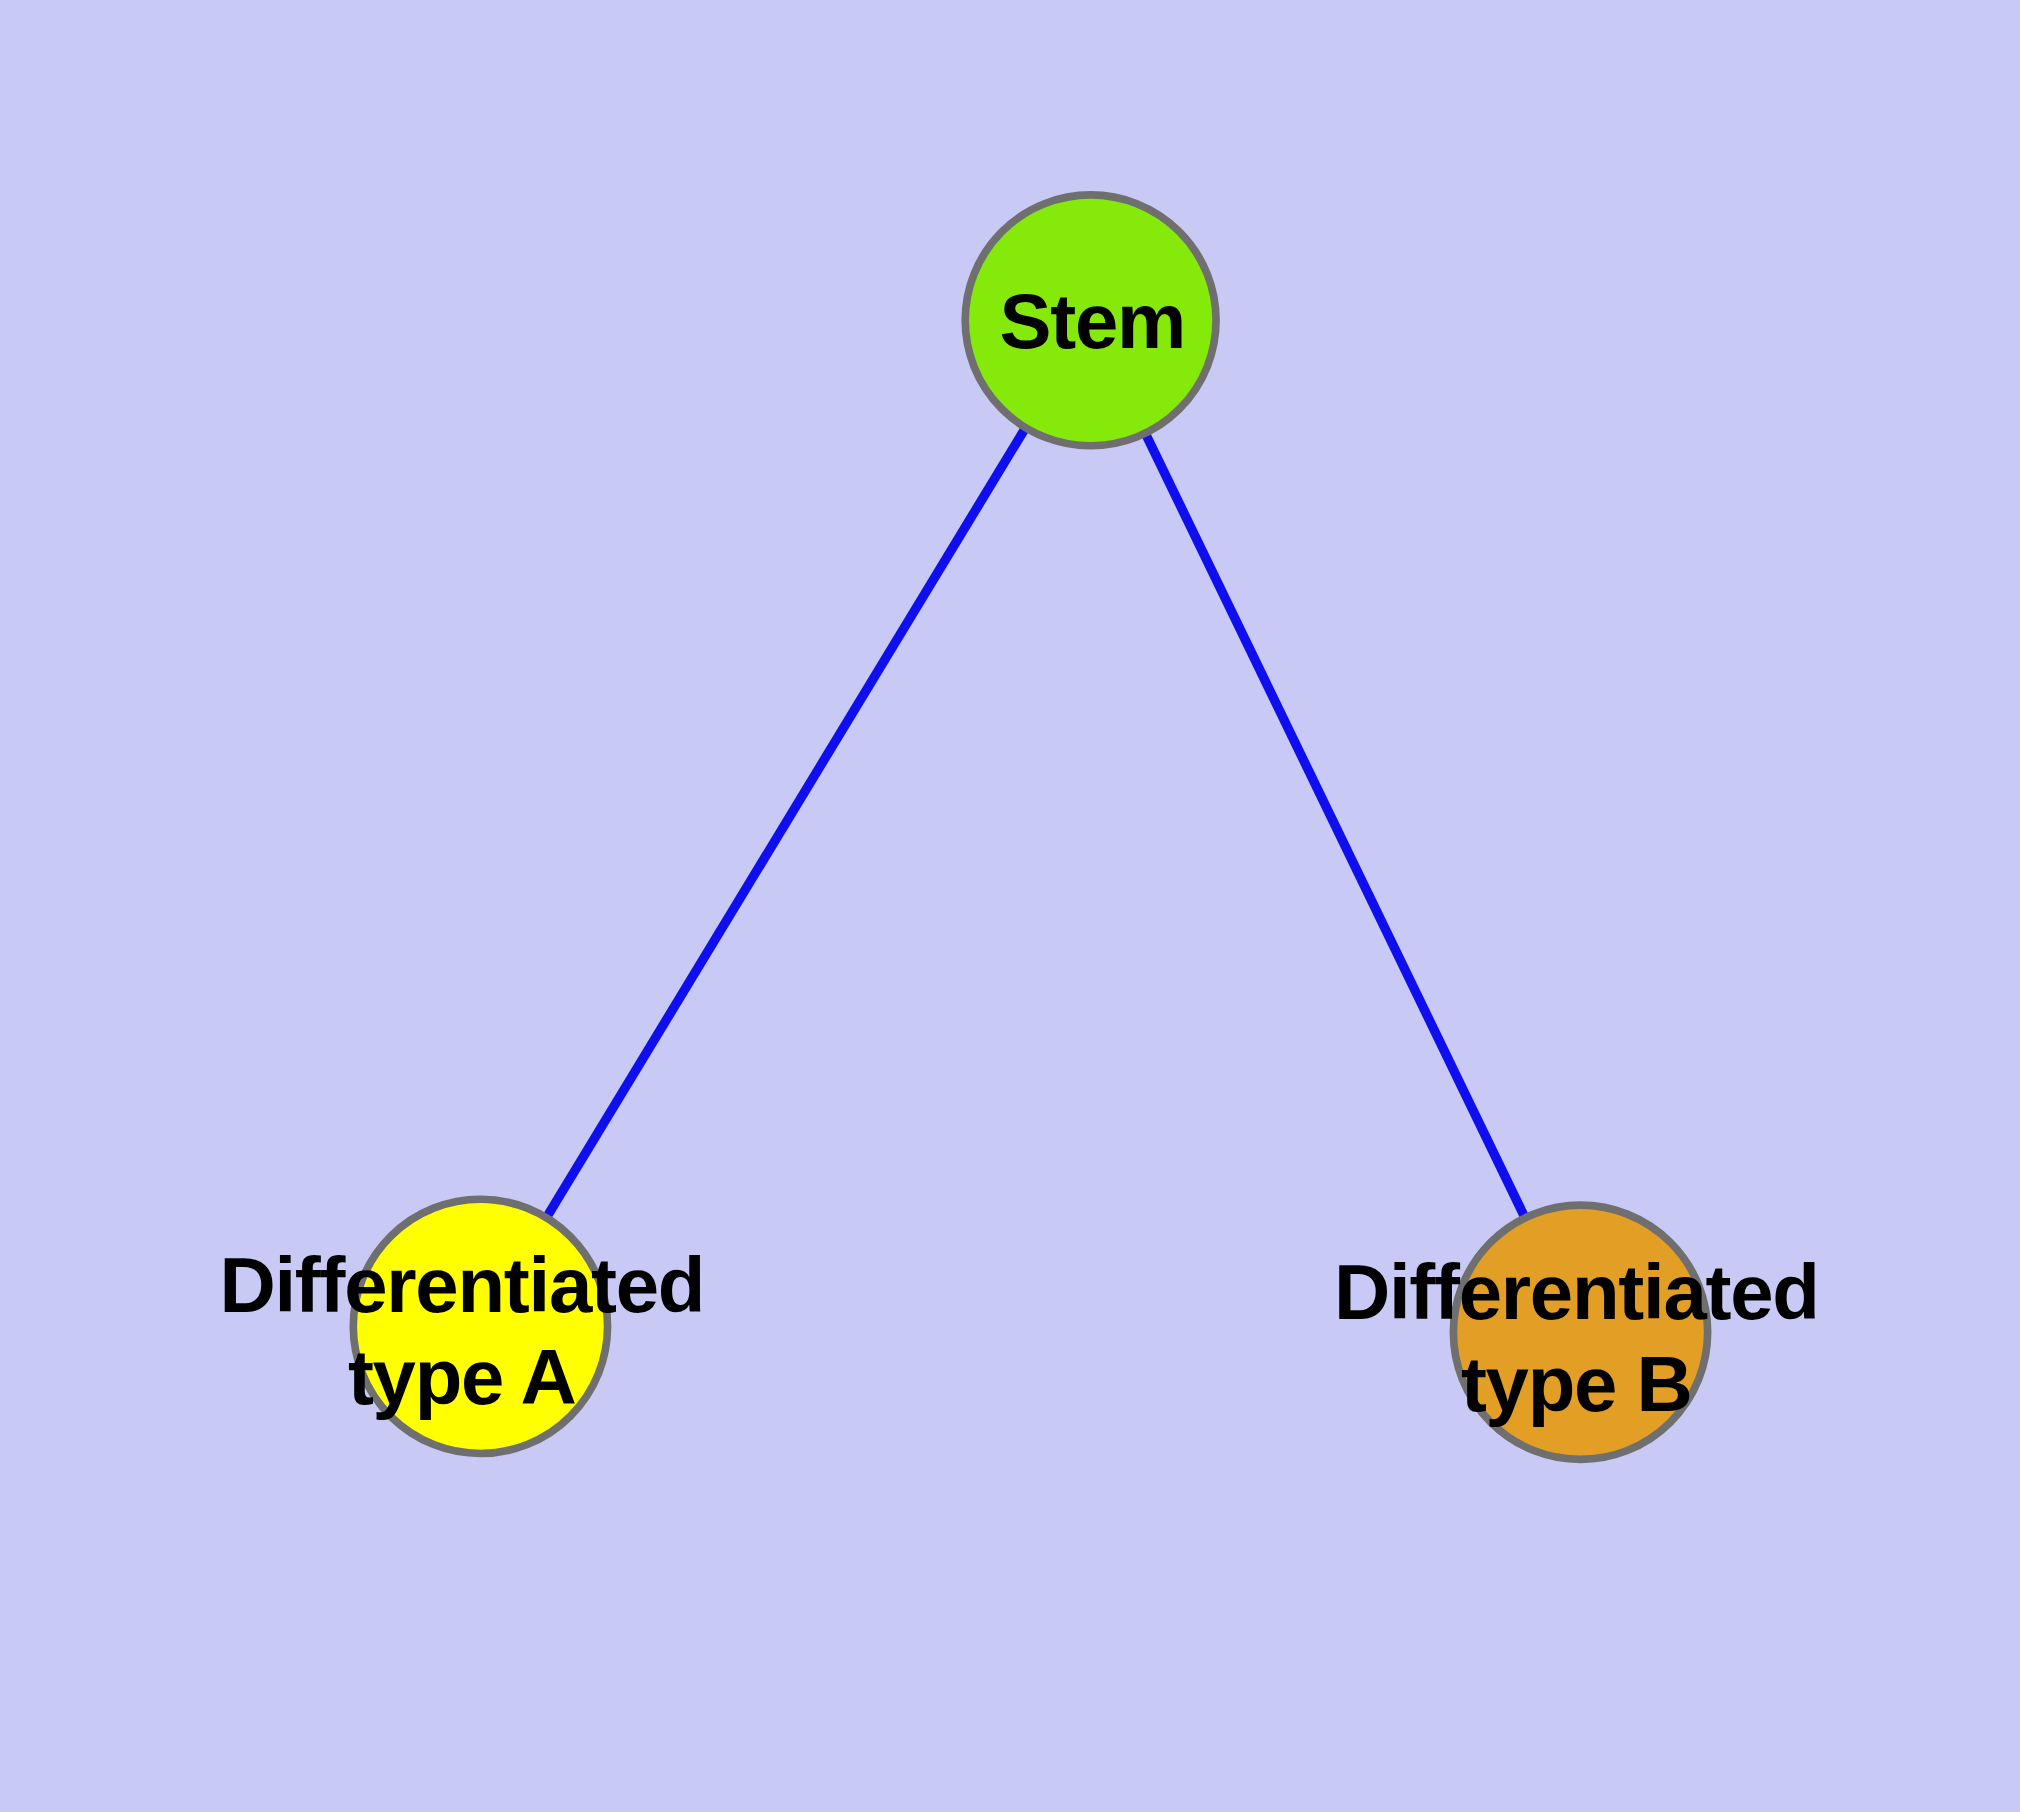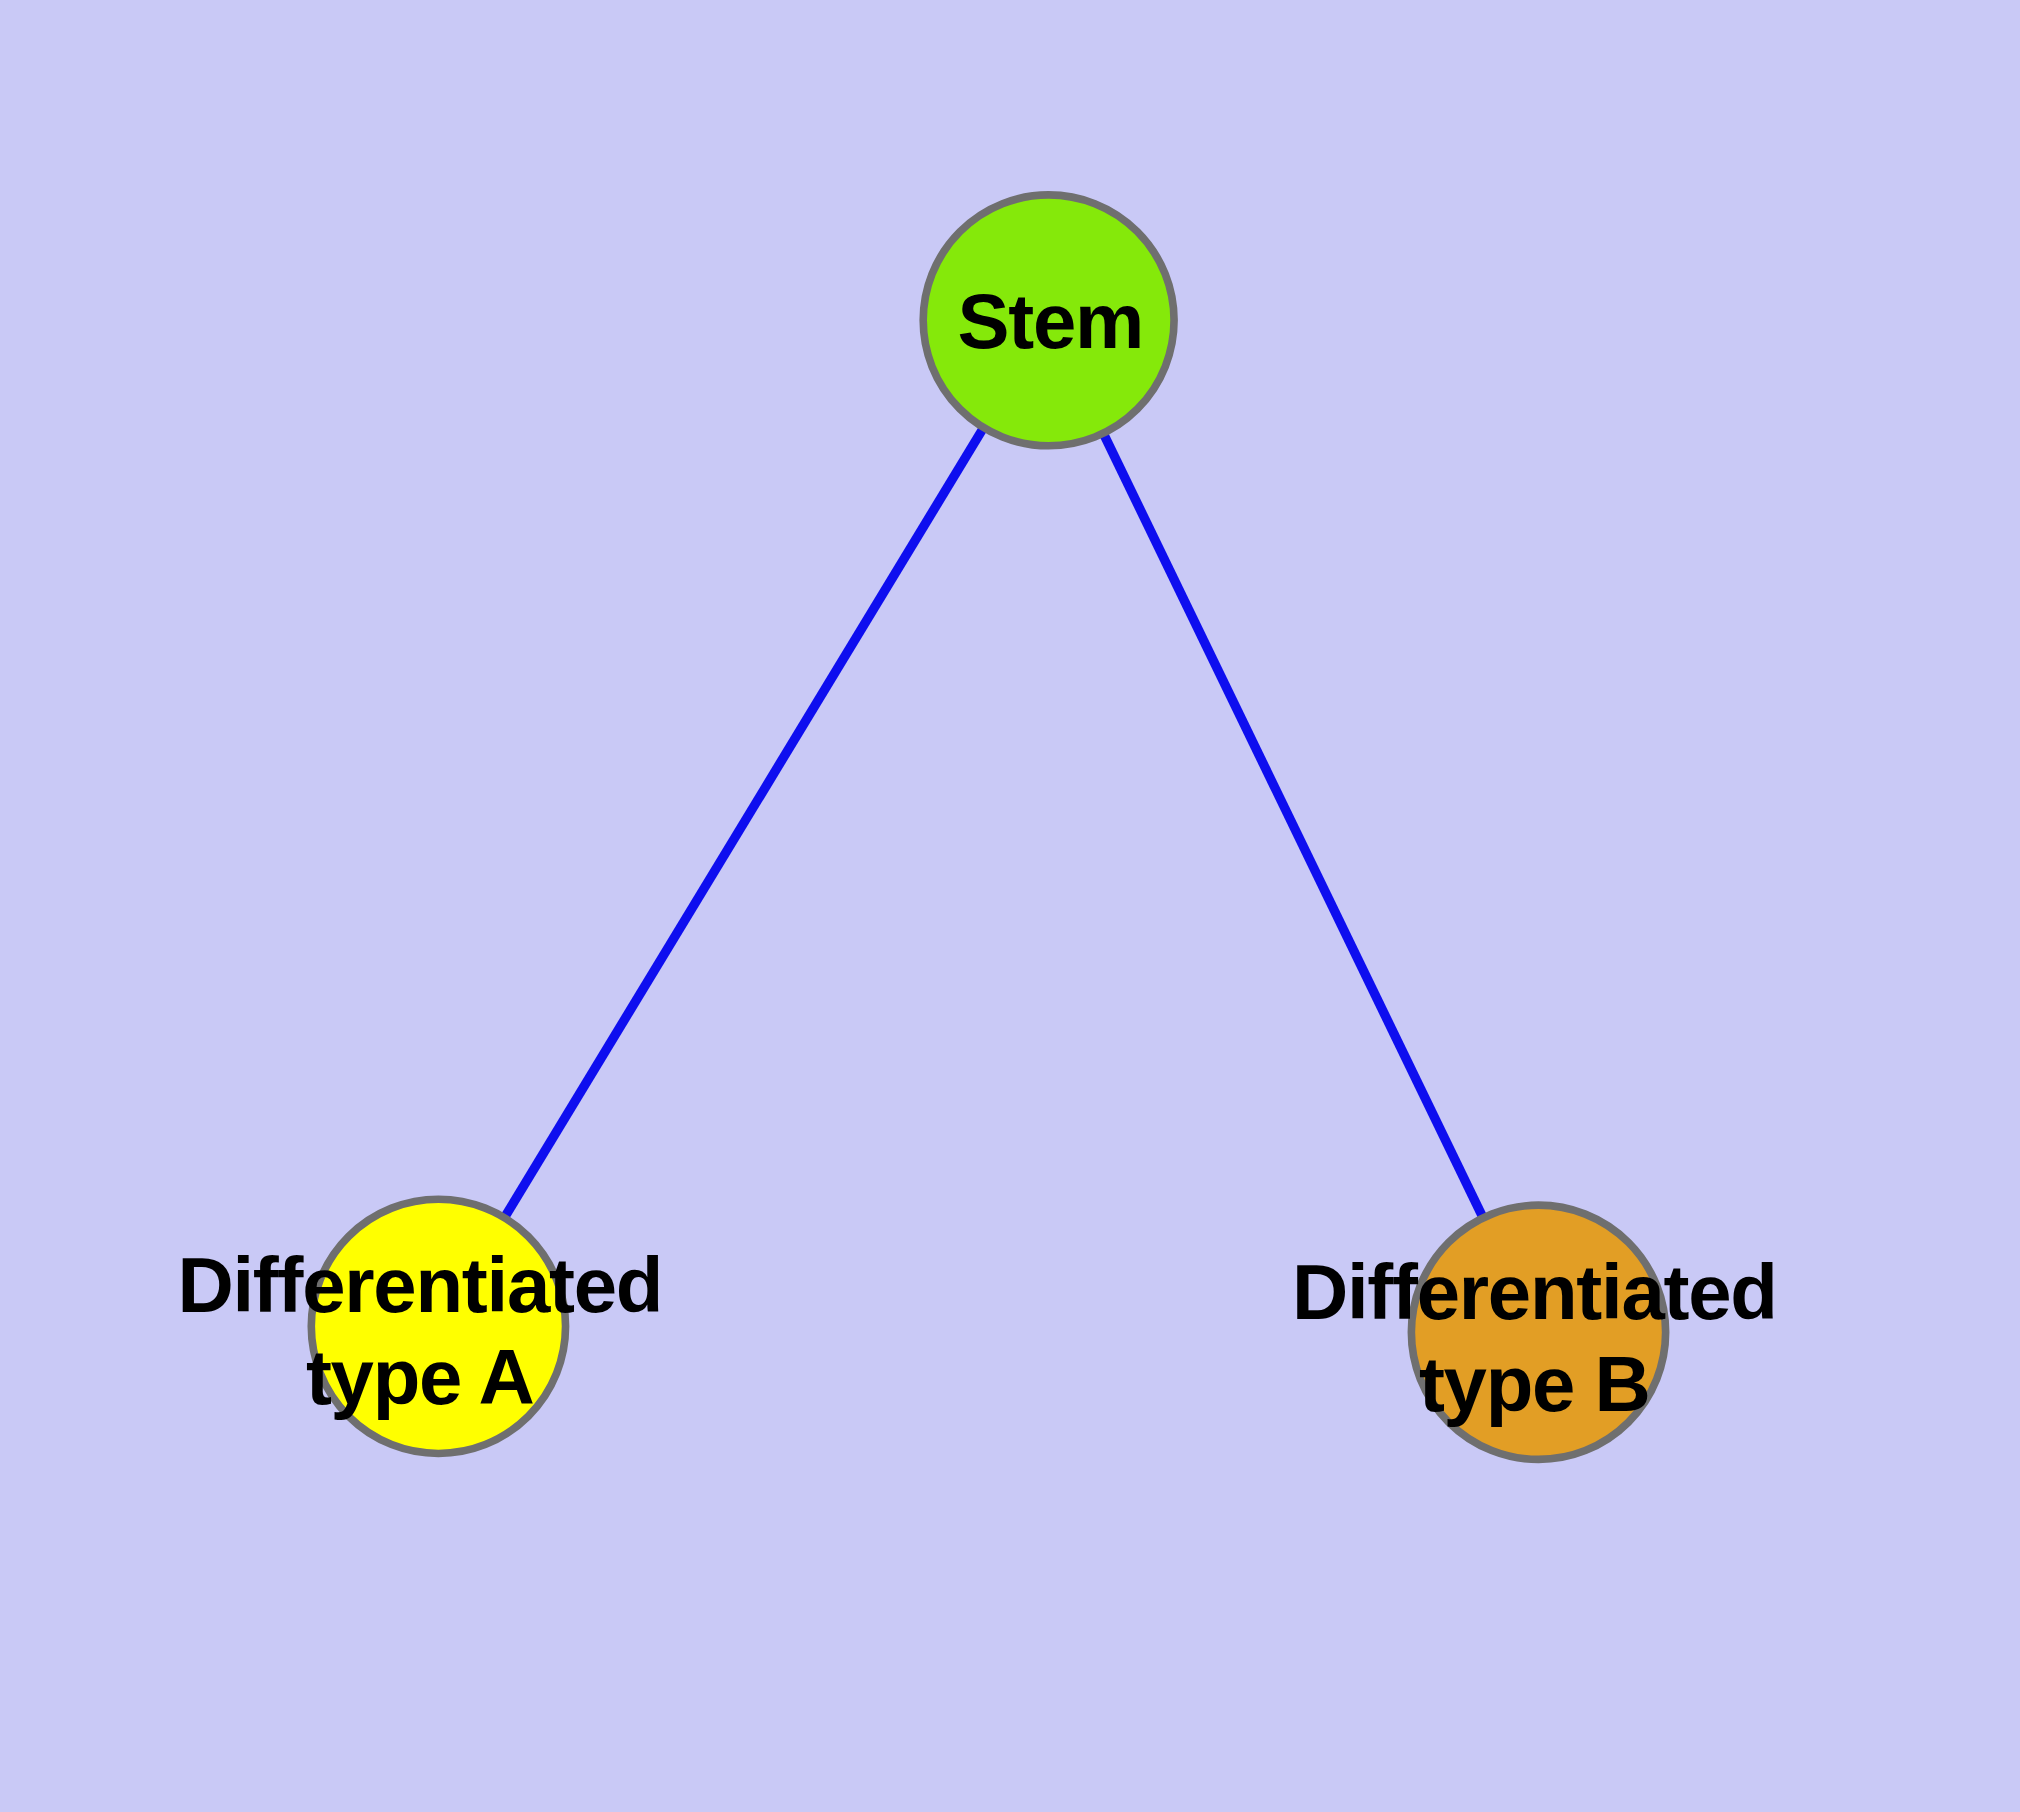--- a/index.html
+++ b/index.html
@@ -7,20 +7,21 @@
     padding: 0;
     width: 2021px;
     height: 1812px;
     overflow: hidden;
     background: var(--bg-color, #c9c9f6);
   }
   .canvas {
     position: relative;
     width: 1748px;
     height: 1812px;
+    padding-left: 42px;
   }
   svg.graph {
     display: block;
     width: 2021px;
     height: 1812px;
   }
   .edge {
     stroke: var(--edge-color, #0e0eef);
     stroke-width: 11;
     fill: none;

